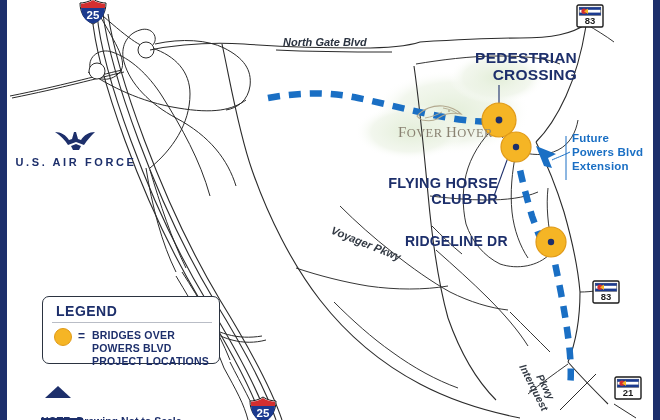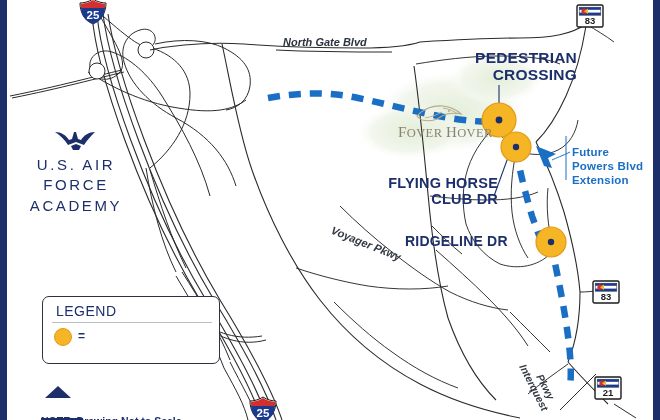--- a/index.html
+++ b/index.html
@@ -36,21 +36,21 @@
     color:#1d2f6b;
     font-weight:bold;
     letter-spacing:0.2px;
     line-height:1.08;
     white-space:pre-line;
   }
   .lbl-pedestrian{ left:452px; top:50px; font-size:15.5px; text-align:right; width:125px;}
   .lbl-fhclub{ left:350px; top:176px; font-size:14.5px; text-align:right; width:148px;}
   .lbl-ridgeline{ left:405px; top:234px; font-size:14px; text-align:left; width:130px;}
   .lbl-future{
-    left:572px; top:145px; font-size:11.5px; text-align:left; width:80px;
+    left:572px; top:131px; font-size:11.5px; text-align:left; width:80px;
     color:#1a6fc4; font-weight:bold; line-height:1.22;
   }
 
   .street-label{
     position:absolute;
     color:#333a44;
     font-style:italic;
     font-weight:bold;
     font-size:11px;
     white-space:nowrap;
@@ -61,21 +61,21 @@
   .st-interquest2{ left:545px; top:372px; transform:rotate(63deg); transform-origin:0 0; font-size:10.5px;}
 
   
   .legend-box{
     position:absolute; left:42px; top:296px; width:178px; height:68px;
     background:#ffffff; border:1.6px solid #2b3340; border-radius:7px;
     box-sizing:border-box;
   }
   .legend-title{
     position:absolute; left:56px; top:303px;
-    font-size:14px; font-weight:normal; color:#1d2f6b; letter-spacing:.5px;
+    font-size:14px; font-weight:bold; color:#1d2f6b; letter-spacing:.5px;
   }
   .legend-rule{
     position:absolute; left:52px; top:322px; width:160px; height:1px; background:#b9bdc6;
   }
   .legend-dot{
     position:absolute; left:54px; top:328px; width:18px; height:18px; border-radius:50%;
     background:#f5b525; border:1.4px solid #e09a18; box-sizing:border-box;
   }
   .legend-eq{
     position:absolute; left:78px; top:329px; font-size:12px; font-weight:bold; color:#1d2f6b;
@@ -94,21 +94,21 @@
   }
   .note-text{
     position:absolute; left:41px; top:415px; font-size:10.5px; font-weight:bold; color:#1d2f6b;
     white-space:nowrap;
   }
 
   
   .usafa{ position:absolute; left:12px; top:130px; width:128px; text-align:center;}
   .usafa-wings{ width:46px; height:22px; display:block; margin:0 auto 3px auto;}
   .usafa-l1,.usafa-l2{
-    font-size:15px; font-weight:normal; color:#1d2f6b; letter-spacing:2.6px; line-height:1.35;
+    font-size:11px; font-weight:bold; color:#1d2f6b; letter-spacing:2.6px; line-height:1.35;
   }
 
   
   .fh-logo{ position:absolute; left:398px; top:102px; width:84px; text-align:center;}
   .fh-mark{ display:block; margin:0 auto; width:54px; height:22px;}
   .fh-word{
     font-family:"Liberation Serif", serif;
     font-size:12.5px; color:#8a8272; letter-spacing:.4px; white-space:nowrap;
   }
   .fh-word .cap{ font-size:15px; }
@@ -280,39 +280,41 @@
 
   <div class="street-label st-interquest2">Pkwy</div>
 
   <div class="usafa">
     <svg class="usafa-wings" viewBox="0 0 46 22">
       <path d="M2,2 C8,2 13,5 16,10 L19,9 L21,2 L23,2 L25,9 L28,10 C31,5 36,2 42,2
                C38,6 34,10 31,15 L23,12 L15,15 C12,10 8,6 2,2 Z" fill="#1d2f6b"></path>
       <path d="M18,16 L23,14 L28,16 L26,20 L20,20 Z" fill="#1d2f6b"></path>
     </svg>
     <div class="usafa-l1">U.S. AIR FORCE</div>
-    <div class="usafa-l2">ACADEMY</div>
   </div>
 
   <div class="fh-logo">
     <svg class="fh-mark" viewBox="0 0 54 22">
       <path d="M4,14 C10,7 20,3 30,4 C38,5 44,8 48,12 C43,11 38,11 34,12
                C30,13 27,15 24,17 C20,19 14,19 9,18 C7,17 5,16 4,14 Z" fill="none" stroke="#b3a98f" stroke-width="1.1"></path>
       <path d="M30,6 C36,7 41,9 45,12" fill="none" stroke="#b3a98f" stroke-width="0.9"></path>
       <path d="M12,16 C18,15 24,13 29,10" fill="none" stroke="#b3a98f" stroke-width="0.9"></path>
       <circle cx="36" cy="9" r="1" fill="#b3a98f"></circle>
     </svg>
     <div class="fh-word"><span class="cap">F</span><span>OVER </span><span class="cap">H</span><span>OVER</span></div>
   </div>
 
   <div class="legend-box"></div>
   <div class="legend-title">LEGEND</div>
   <div class="legend-rule"></div>
   <div class="legend-dot"></div>
   <div class="legend-eq">=</div>
+  <div class="legend-text">BRIDGES OVER
+POWERS BLVD
+PROJECT LOCATIONS</div>
 
   <svg class="north-arrow" viewBox="0 0 28 13">
     <path d="M14,0 L27,12 L1,12 Z" fill="#1d2f6b"></path>
   </svg>
   <div class="north-word">NORTH</div>
   <div class="note-text">NOTE: Drawing Not to Scale</div>
 
   <div class="shield shield-i" style="left:78px; top:-2px;">
     <svg viewBox="0 0 30 27" width="30" height="27">
       <path d="M15,1 C19,4 25,5 28,5 C28,14 24,22 15,26 C6,22 2,14 2,5 C5,5 11,4 15,1 Z" fill="#ffffff" stroke="#1b1b1b" stroke-width="1"></path>
@@ -348,21 +350,21 @@
       <rect x="1" y="1" width="26" height="22" rx="1.5" fill="#ffffff" stroke="#1b1b1b" stroke-width="1.4"></rect>
       <rect x="3.2" y="3.2" width="21.6" height="8" fill="#ffffff" stroke="#1b1b1b" stroke-width="0.5"></rect>
       <rect x="3.2" y="3.2" width="21.6" height="2.6" fill="#1b3a8f"></rect>
       <rect x="3.2" y="8.6" width="21.6" height="2.6" fill="#1b3a8f"></rect>
       <circle cx="8" cy="7.2" r="2.6" fill="#d32f2f"></circle>
       <path d="M8,7.2 L12,4.4 L12,10 Z" fill="#f5b525"></path>
       <text x="14" y="20" font-family="Liberation Sans, sans-serif" font-size="9.5" font-weight="bold" fill="#1b1b1b" text-anchor="middle">83</text>
     </svg>
   </div>
 
-  <div class="shield shield-co" style="left:594px; top:376px;">
+  <div class="shield shield-co" style="left:614px; top:376px;">
     <svg viewBox="0 0 28 24" width="28" height="24">
       <rect x="1" y="1" width="26" height="22" rx="1.5" fill="#ffffff" stroke="#1b1b1b" stroke-width="1.4"></rect>
       <rect x="3.2" y="3.2" width="21.6" height="8" fill="#ffffff" stroke="#1b1b1b" stroke-width="0.5"></rect>
       <rect x="3.2" y="3.2" width="21.6" height="2.6" fill="#1b3a8f"></rect>
       <rect x="3.2" y="8.6" width="21.6" height="2.6" fill="#1b3a8f"></rect>
       <circle cx="8" cy="7.2" r="2.6" fill="#d32f2f"></circle>
       <path d="M8,7.2 L12,4.4 L12,10 Z" fill="#f5b525"></path>
       <text x="14" y="20" font-family="Liberation Sans, sans-serif" font-size="9.5" font-weight="bold" fill="#1b1b1b" text-anchor="middle">21</text>
     </svg>
   </div>

